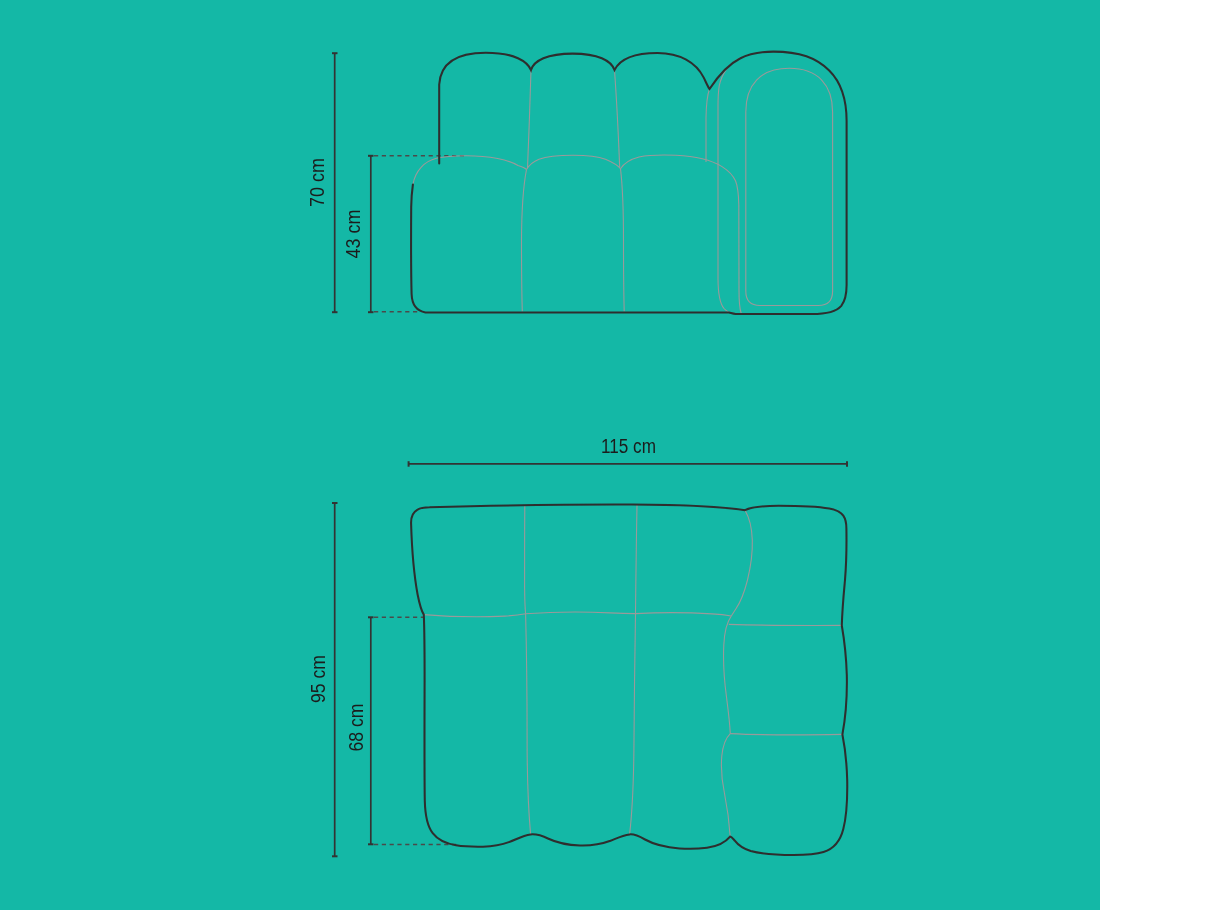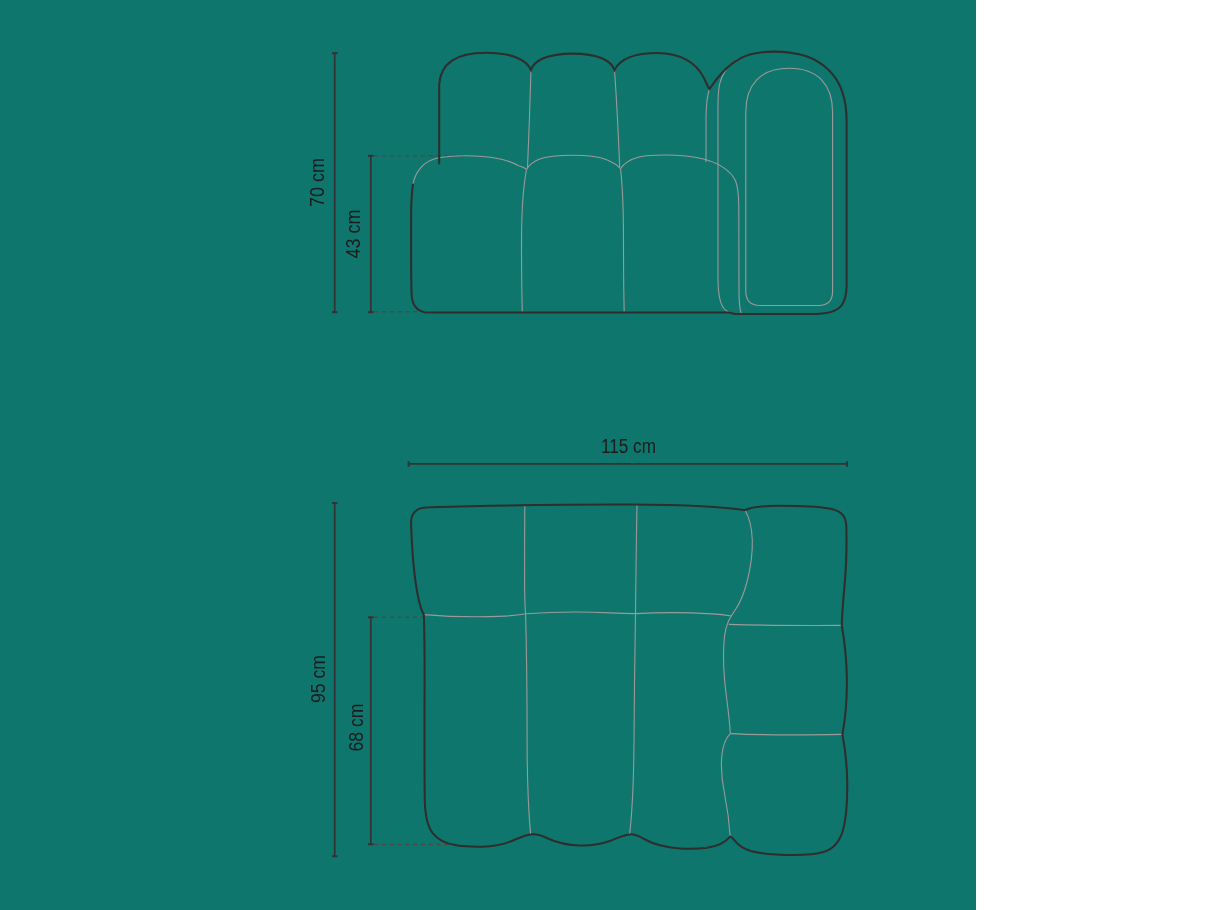--- a/index.html
+++ b/index.html
@@ -1,16 +1,16 @@
 <!DOCTYPE html>
 <html><head>
 <meta charset="utf-8">
 <style>
   html,body{margin:0;padding:0;background:#ffffff;}
-  .wrap{width:976px;height:910px;position:relative;overflow:hidden;background:#0f766e;}
+  .wrap{width:1100px;height:910px;position:relative;overflow:hidden;background:#14b8a6;}
   svg{display:block;}
   text{font-family:"Liberation Sans", sans-serif;fill:#1c1c1c;}
 </style>
 </head>
 <body>
 <div class="wrap">
 <svg width="1214" height="910" viewBox="0 0 1214 910" fill="none">
 
 <g stroke="#333333" stroke-width="1.7">
   <line x1="334.7" y1="53.2" x2="334.7" y2="312.2"></line>

